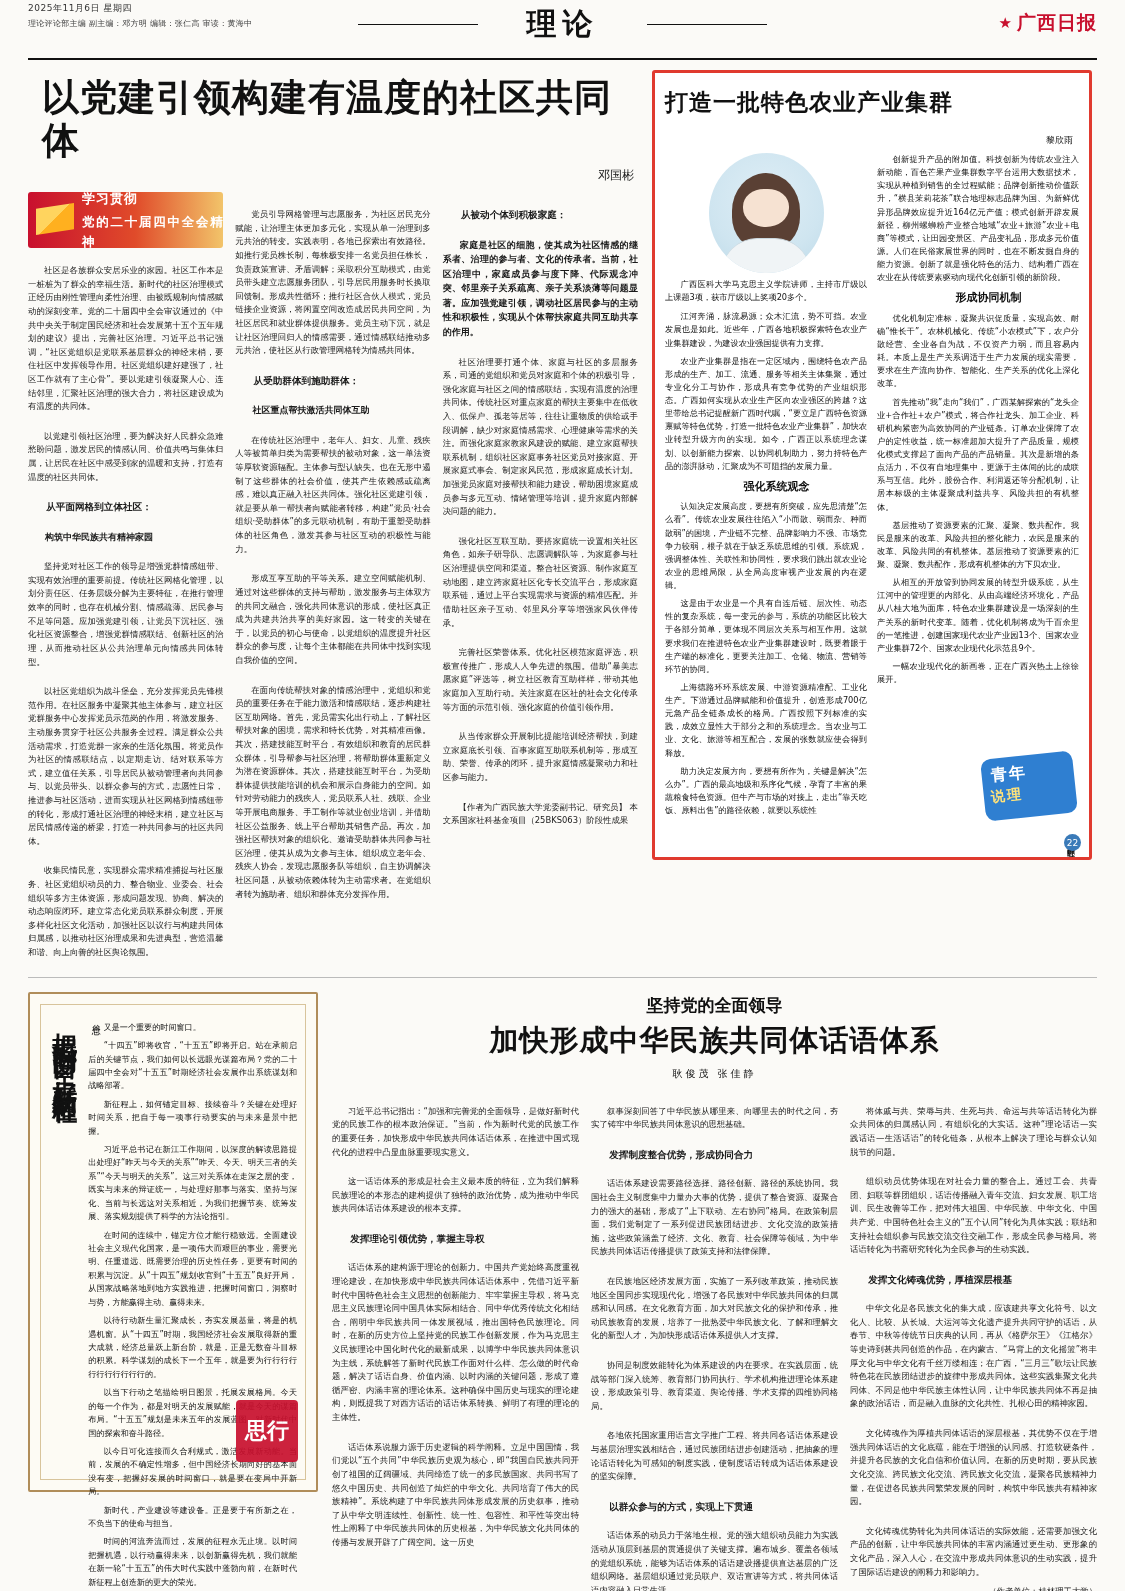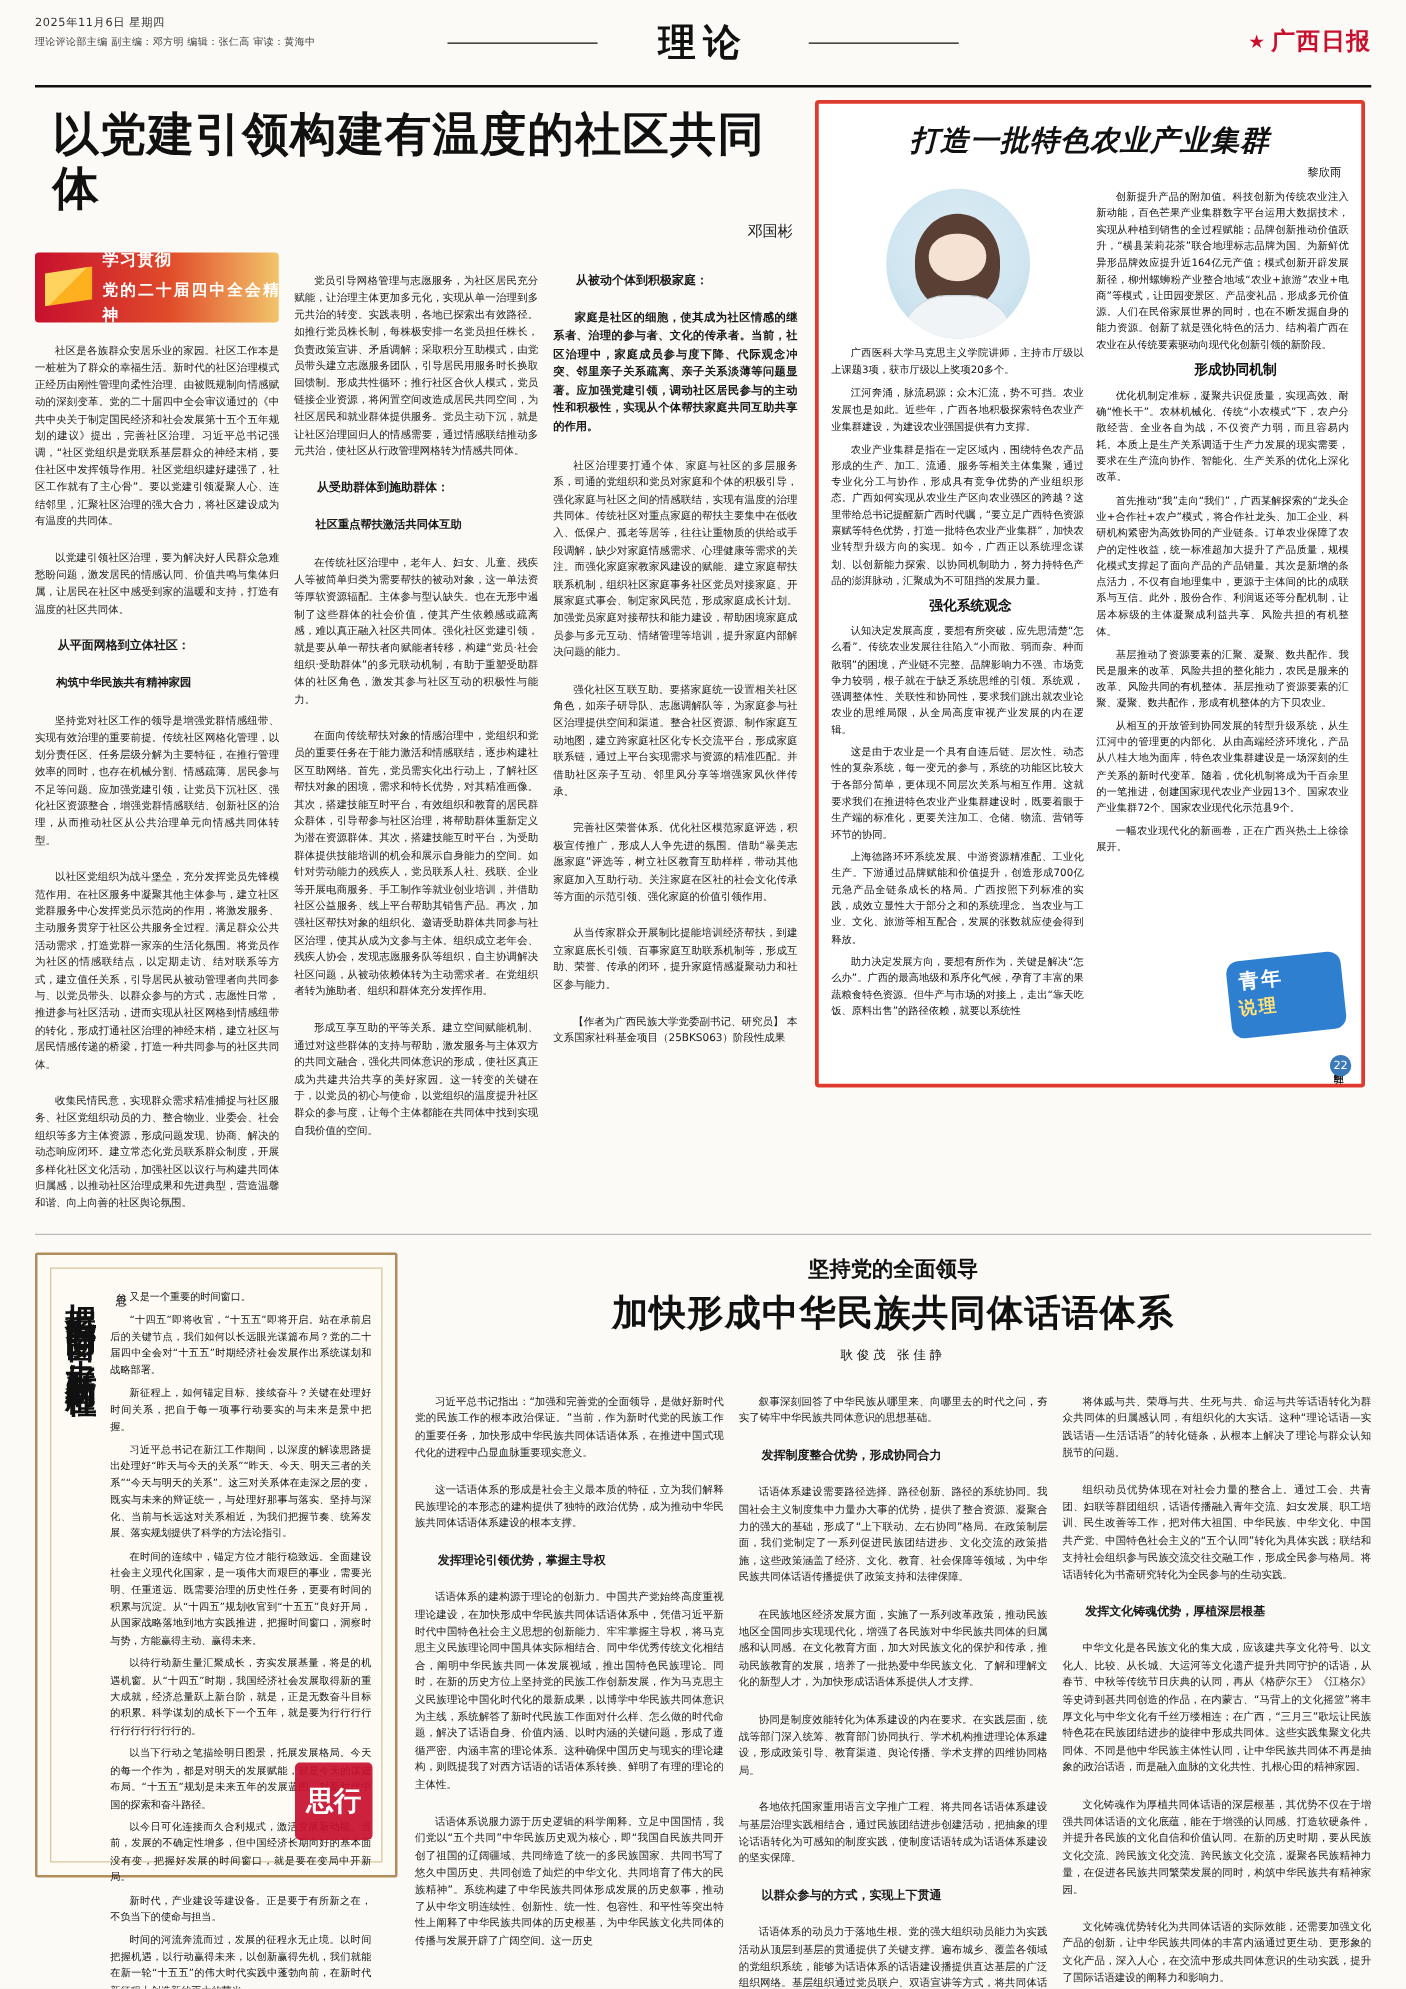--- a/index.html
+++ b/index.html
@@ -1,20 +1,20 @@
 <!DOCTYPE html>
 <html lang="zh"><head>
 <meta charset="utf-8">
 <style>
   html,body{margin:0;padding:0;background:#f3f1ec;}
   body{width:1125px;height:1591px;font-family:"DejaVu Sans","Liberation Sans",sans-serif;color:#111;}
   .page{position:relative;width:1125px;height:1591px;background:#fbfaf7;box-sizing:border-box;padding:0;overflow:hidden;}
 
   
-  .masthead{position:relative;height:58px;border-bottom:2px solid #111;margin:10px 28px 0 28px;}
+  .masthead{position:relative;height:58px;border-bottom:2px solid #111;margin:0 28px 0 28px;}
   .mh-date{position:absolute;left:0;top:2px;font-size:9px;color:#333;letter-spacing:.5px;}
   .mh-credits{position:absolute;left:0;top:18px;font-size:8px;color:#444;letter-spacing:.3px;line-height:1.5;}
   .mh-title{position:absolute;left:50%;top:4px;transform:translateX(-50%);font-size:30px;font-weight:bold;letter-spacing:6px;font-family:"DejaVu Serif","Liberation Serif",serif;}
   .mh-rule-l,.mh-rule-r{position:absolute;top:24px;height:1px;background:#111;width:120px;}
   .mh-rule-l{left:330px;}
   .mh-rule-r{right:330px;}
   .mh-logo{position:absolute;right:0;top:10px;display:flex;align-items:center;gap:5px;}
   .mh-logo .star{color:#c8102e;font-size:15px;line-height:1;}
   .mh-logo .lg{font-size:19px;font-weight:bold;color:#c8102e;font-family:"DejaVu Serif","Liberation Serif",serif;letter-spacing:1px;}
 
@@ -35,21 +35,21 @@
 
   
   .study-banner{position:relative;height:56px;background:linear-gradient(90deg,#c8102e 0%,#e04b2a 55%,#f2c46a 100%);border-radius:3px;margin:0 0 8px 0;color:#fff;display:flex;flex-direction:column;justify-content:center;padding-left:54px;box-sizing:border-box;}
   .study-banner .flag{position:absolute;left:8px;top:11px;width:38px;height:32px;background:
      linear-gradient(135deg,#ffd45e 0 50%,#ffb01f 50% 100%);clip-path:polygon(0 18%,100% 0,100% 82%,0 100%);}
   .study-banner .l1{font-size:13px;font-weight:bold;letter-spacing:1px;}
   .study-banner .l2{font-size:12.5px;font-weight:bold;letter-spacing:.5px;margin-top:3px;}
 
   
   .feature{border:3px solid #e03a2f;border-radius:3px;padding:10px 10px 8px 10px;box-sizing:border-box;height:790px;position:relative;background:#fff;}
-  .feature h2{font-size:23px;font-weight:bold;text-align:center;margin:4px 0 4px 0;font-family:"DejaVu Serif","Liberation Serif",serif;letter-spacing:1px;font-style:italic;}
+  .feature h2{font-size:23px;font-weight:bold;margin:4px 0 16px 0;font-family:"DejaVu Serif","Liberation Serif",serif;letter-spacing:1px;}
   .feature .fbyline{text-align:right;font-size:9px;margin:0 6px 6px 0;}
   .fcols{display:flex;gap:10px;}
   .fcol{flex:1;font-size:8.2px;line-height:1.6;text-align:justify;}
   .fcol p{margin:0 0 5px 0;text-indent:1.9em;}
   .fsub{font-weight:bold;font-size:11px;text-align:center;text-indent:0;margin:8px 0 5px 0;}
   .portrait{width:115px;height:120px;border-radius:50%;background:radial-gradient(circle at 50% 38%,#dfeef6 0%,#cfe5f0 60%,#bcd9e8 100%);margin:0 auto 5px auto;position:relative;overflow:hidden;}
   .portrait .hair{position:absolute;left:50%;top:20px;transform:translateX(-50%);width:68px;height:76px;border-radius:50% 50% 42% 42%;background:#5a4034;}
   .portrait .hair:after{content:"";position:absolute;left:11px;top:16px;width:46px;height:38px;border-radius:46% 46% 50% 50%;background:#f6e2d2;}
   .portrait .body{position:absolute;left:50%;bottom:0;transform:translateX(-50%);width:88px;height:34px;border-radius:40px 40px 0 0;background:#f0f4f6;border-top:1px solid #cbd8df;}
   .pcap{font-size:8.2px;line-height:1.6;text-align:justify;text-indent:1.9em;margin:2px 0 6px 0;}
@@ -118,22 +118,22 @@
             <p>坚持党对社区工作的领导是增强党群情感纽带、实现有效治理的重要前提。传统社区网格化管理，以划分责任区、任务层级分解为主要特征，在推行管理效率的同时，也存在机械分割、情感疏薄、居民参与不足等问题。应加强党建引领，让党员下沉社区、强化社区资源整合，增强党群情感联结、创新社区的治理，从而推动社区从公共治理单元向情感共同体转型。</p>
             <p>以社区党组织为战斗堡垒，充分发挥党员先锋模范作用。在社区服务中凝聚其他主体参与，建立社区党群服务中心发挥党员示范岗的作用，将激发服务、主动服务贯穿于社区公共服务全过程。满足群众公共活动需求，打造党群一家亲的生活化氛围。将党员作为社区的情感联结点，以定期走访、结对联系等方式，建立值任关系，引导居民从被动管理者向共同参与、以党员带头、以群众参与的方式，志愿性日常，推进参与社区活动，进而实现从社区网格到情感纽带的转化，形成打通社区治理的神经末梢，建立社区与居民情感传递的桥梁，打造一种共同参与的社区共同体。</p>
             <p>收集民情民意，实现群众需求精准捕捉与社区服务、社区党组织动员的力、整合物业、业委会、社会组织等多方主体资源，形成问题发现、协商、解决的动态响应闭环。建立常态化党员联系群众制度，开展多样化社区文化活动，加强社区以议行与构建共同体归属感，以推动社区治理成果和先进典型，营造温馨和谐、向上向善的社区舆论氛围。</p>
           </div>
 
           <div class="col">
             <p>党员引导网格管理与志愿服务，为社区居民充分赋能，让治理主体更加多元化，实现从单一治理到多元共治的转变。实践表明，各地已探索出有效路径。如推行党员株长制，每株极安排一名党员担任株长，负责政策宣讲、矛盾调解；采取积分互助模式，由党员带头建立志愿服务团队，引导居民用服务时长换取回馈制。形成共性循环；推行社区合伙人模式，党员链接企业资源，将闲置空间改造成居民共同空间，为社区居民和就业群体提供服务。党员主动下沉，就是让社区治理回归人的情感需要，通过情感联结推动多元共治，使社区从行政管理网格转为情感共同体。</p>
             <p class="sub">从受助群体到施助群体：</p>
             <p class="sub2">社区重点帮扶激活共同体互助</p>
             <p>在传统社区治理中，老年人、妇女、儿童、残疾人等被简单归类为需要帮扶的被动对象，这一单法资等厚软资源辐配。主体参与型认缺失。也在无形中遏制了这些群体的社会价值，使其产生依赖感或疏离感，难以真正融入社区共同体。强化社区党建引领，就是要从单一帮扶者向赋能者转移，构建“党员·社会组织·受助群体”的多元联动机制，有助于重塑受助群体的社区角色，激发其参与社区互动的积极性与能力。</p>
+            <p>形成互享互助的平等关系。建立空间赋能机制、通过对这些群体的支持与帮助，激发服务与主体双方的共同文融合，强化共同体意识的形成，使社区真正成为共建共治共享的美好家园。这一转变的关键在于，以党员的初心与使命，以党组织的温度提升社区群众的参与度，让每个主体都能在共同体中找到实现自我价值的空间。</p>
             <p>在面向传统帮扶对象的情感治理中，党组织和党员的重要任务在于能力激活和情感联结，逐步构建社区互助网络。首先，党员需实化出行动上，了解社区帮扶对象的困境，需求和特长优势，对其精准画像。其次，搭建技能互时平台，有效组织和教育的居民群众群体，引导帮参与社区治理，将帮助群体重新定义为潜在资源群体。其次，搭建技能互时平台，为受助群体提供技能培训的机会和展示自身能力的空间。如针对劳动能力的残疾人，党员联系人社、残联、企业等开展电商服务、手工制作等就业创业培训，并借助社区公益服务、线上平台帮助其销售产品。再次，加强社区帮扶对象的组织化、邀请受助群体共同参与社区治理，使其从成为文参与主体。组织成立老年会、残疾人协会，发现志愿服务队等组织，自主协调解决社区问题，从被动依赖体转为主动需求者。在党组织者转为施助者、组织和群体充分发挥作用。</p>
-            <p>形成互享互助的平等关系。建立空间赋能机制、通过对这些群体的支持与帮助，激发服务与主体双方的共同文融合，强化共同体意识的形成，使社区真正成为共建共治共享的美好家园。这一转变的关键在于，以党员的初心与使命，以党组织的温度提升社区群众的参与度，让每个主体都能在共同体中找到实现自我价值的空间。</p>
           </div>
 
           <div class="col">
             <p class="sub">从被动个体到积极家庭：</p>
             <p class="sub2">家庭是社区的细胞，使其成为社区情感的继系者、治理的参与者、文化的传承者。当前，社区治理中，家庭成员参与度下降、代际观念冲突、邻里亲子关系疏离、亲子关系淡薄等问题显著。应加强党建引领，调动社区居民参与的主动性和积极性，实现从个体帮扶家庭共同互助共享的作用。</p>
             <p>社区治理要打通个体、家庭与社区的多层服务系，司通的党组织和党员对家庭和个体的积极引导，强化家庭与社区之间的情感联结，实现有温度的治理共同体。传统社区对重点家庭的帮扶主要集中在低收入、低保户、孤老等居等，往往让重物质的供给或手段调解，缺少对家庭情感需求、心理健康等需求的关注。而强化家庭家教家风建设的赋能、建立家庭帮扶联系机制，组织社区家庭事务社区党员对接家庭、开展家庭式事会、制定家风民范，形成家庭成长计划。加强党员家庭对接帮扶和能力建设，帮助困境家庭成员参与多元互动、情绪管理等培训，提升家庭内部解决问题的能力。</p>
             <p>强化社区互联互助。要搭家庭统一设置相关社区角色，如亲子研导队、志愿调解队等，为家庭参与社区治理提供空间和渠道。整合社区资源、制作家庭互动地图，建立跨家庭社区化专长交流平台，形成家庭联系链，通过上平台实现需求与资源的精准匹配。并借助社区亲子互动、邻里风分享等增强家风伙伴传承。</p>
             <p>完善社区荣誉体系。优化社区模范家庭评选，积极宣传推广，形成人人争先进的氛围。借助“暴美志愿家庭”评选等，树立社区教育互助样样，带动其他家庭加入互助行动。关注家庭在区社的社会文化传承等方面的示范引领、强化家庭的价值引领作用。</p>
             <p>从当传家群众开展制比提能培训经济帮扶，到建立家庭底长引领、百事家庭互助联系机制等，形成互助、荣誉、传承的闭环，提升家庭情感凝聚动力和社区参与能力。</p>
             <p>【作者为广西民族大学党委副书记、研究员】 本文系国家社科基金项目（25BKS063）阶段性成果</p>

